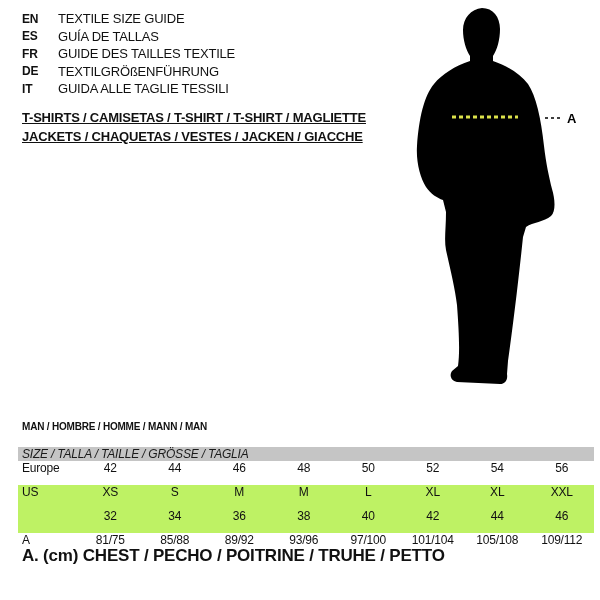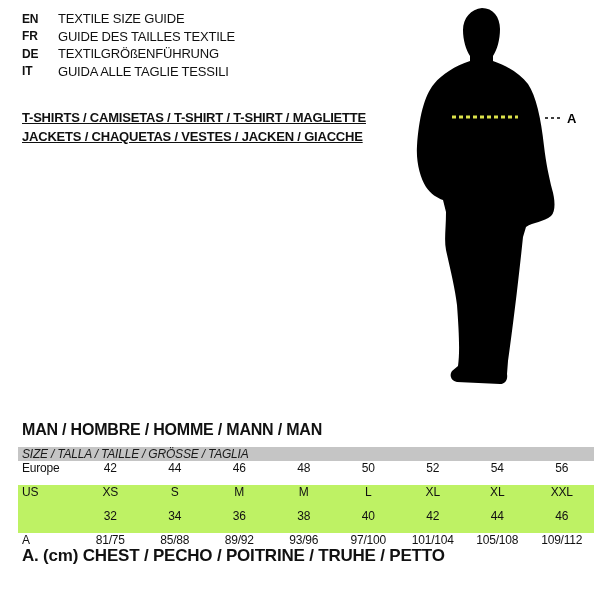--- a/index.html
+++ b/index.html
@@ -14,21 +14,21 @@
   .lang-list { position: absolute; left: 22px; top: 10px; }
   .lang-row { display: flex; height: 17.5px; align-items: center; }
   .lang-code { width: 36px; font-size: 12px; font-weight: 700; letter-spacing: -0.2px; }
   .lang-label { font-size: 13px; font-weight: 400; letter-spacing: -0.2px; }
 
   .garment-lines { position: absolute; left: 22px; top: 110px; }
   .garment-line { font-size: 13px; font-weight: 700; letter-spacing: -0.2px; height: 18.5px; text-decoration: underline; }
 
   .figure-wrap { position: absolute; left: 405px; top: 0; width: 195px; height: 400px; }
 
-  .section-title { position: absolute; left: 22px; top: 421px; font-size: 16px; font-weight: 700; letter-spacing: -0.2px; }
+  .section-title { position: absolute; left: 22px; top: 421px; font-size: 10px; font-weight: 700; letter-spacing: -0.2px; }
 
   .size-table { position: absolute; left: 18px; top: 447px; width: 576px; }
   .table-header {
     height: 14px; background: #c5c5c5; font-size: 12px;
     display: flex; align-items: center; padding-left: 4px; color: #1a1a1a;
     letter-spacing: -0.2px;
     font-style: italic;
   }
   .t-row { display: flex; height: 24px; align-items: flex-start; font-size: 12px; letter-spacing: -0.2px; }
   .t-row.shaded { background: #bef264; }
@@ -39,20 +39,24 @@
 
   svg text { font-family: "Liberation Sans", "DejaVu Sans", sans-serif; }
 </style>
 </head>
 <body>
 
 <div class="lang-list">
   <div class="lang-row">
     <span class="lang-code">EN</span>
     <span class="lang-label">TEXTILE SIZE GUIDE</span>
+  </div>
+  <div class="lang-row">
+    <span class="lang-code">ES</span>
+    <span class="lang-label">GUÍA DE TALLAS</span>
   </div>
   <div class="lang-row">
     <span class="lang-code">FR</span>
     <span class="lang-label">GUIDE DES TAILLES TEXTILE</span>
   </div>
   <div class="lang-row">
     <span class="lang-code">DE</span>
     <span class="lang-label">TEXTILGRÖßENFÜHRUNG</span>
   </div>
   <div class="lang-row">

